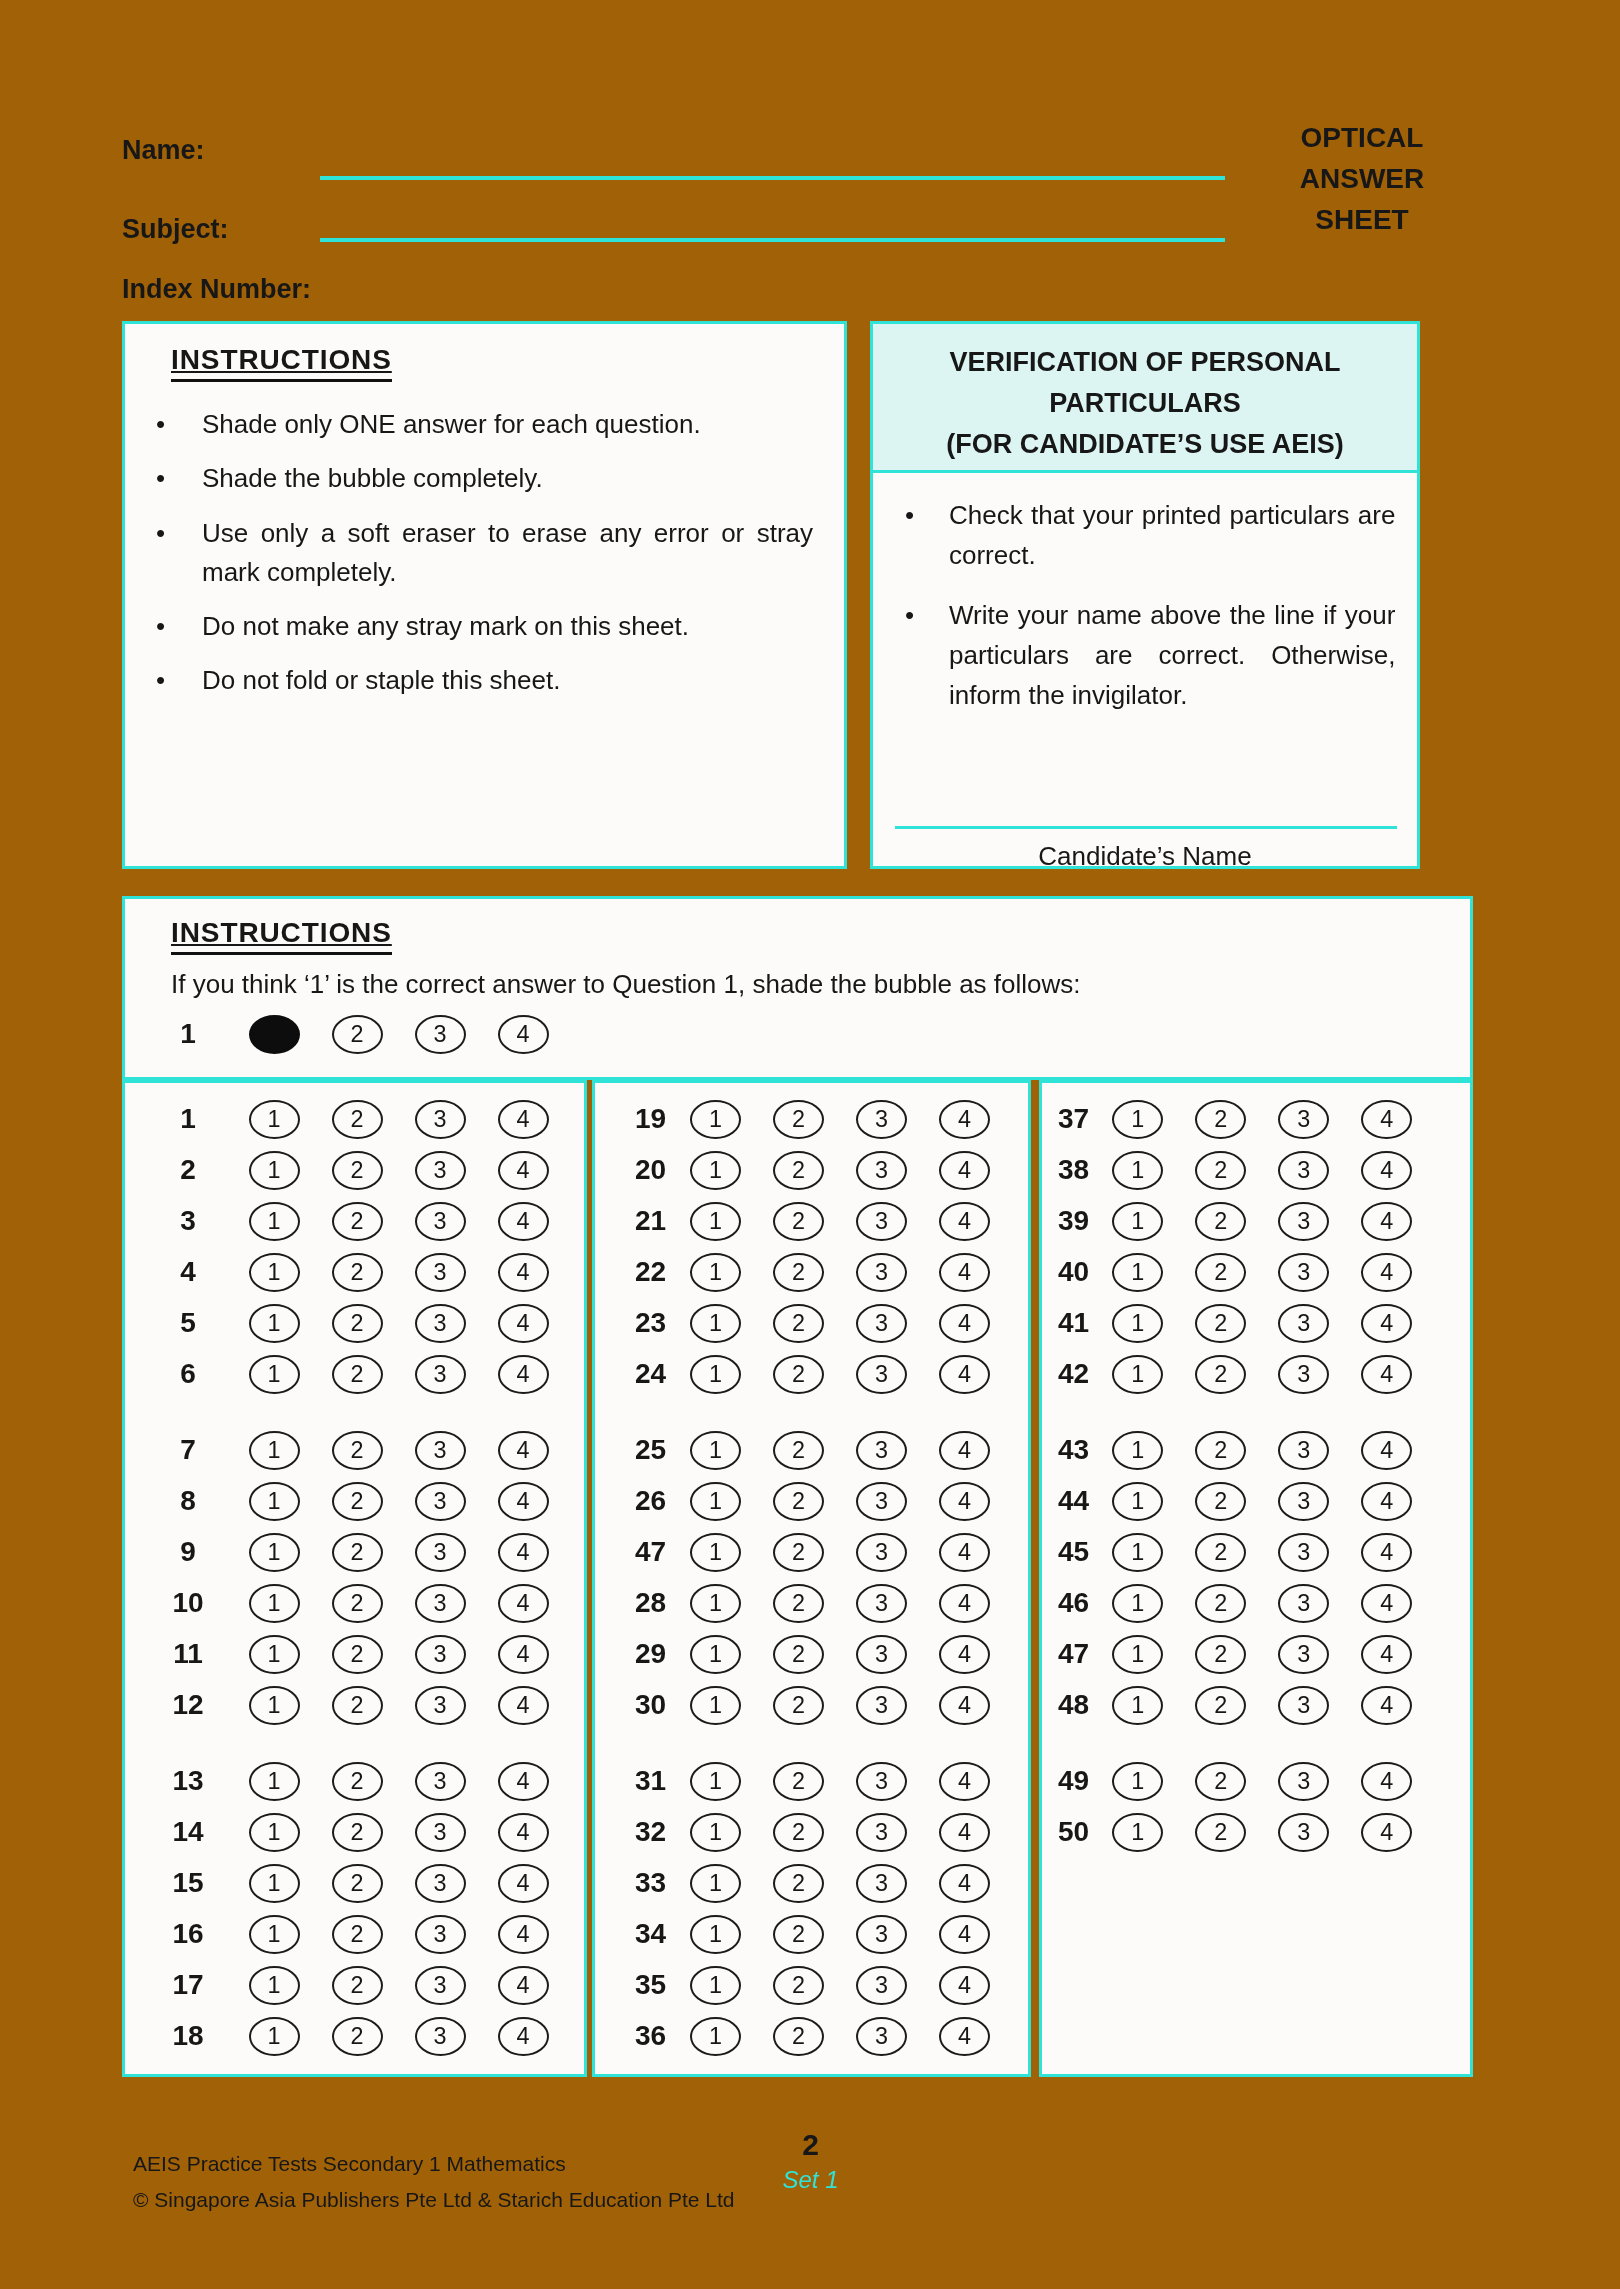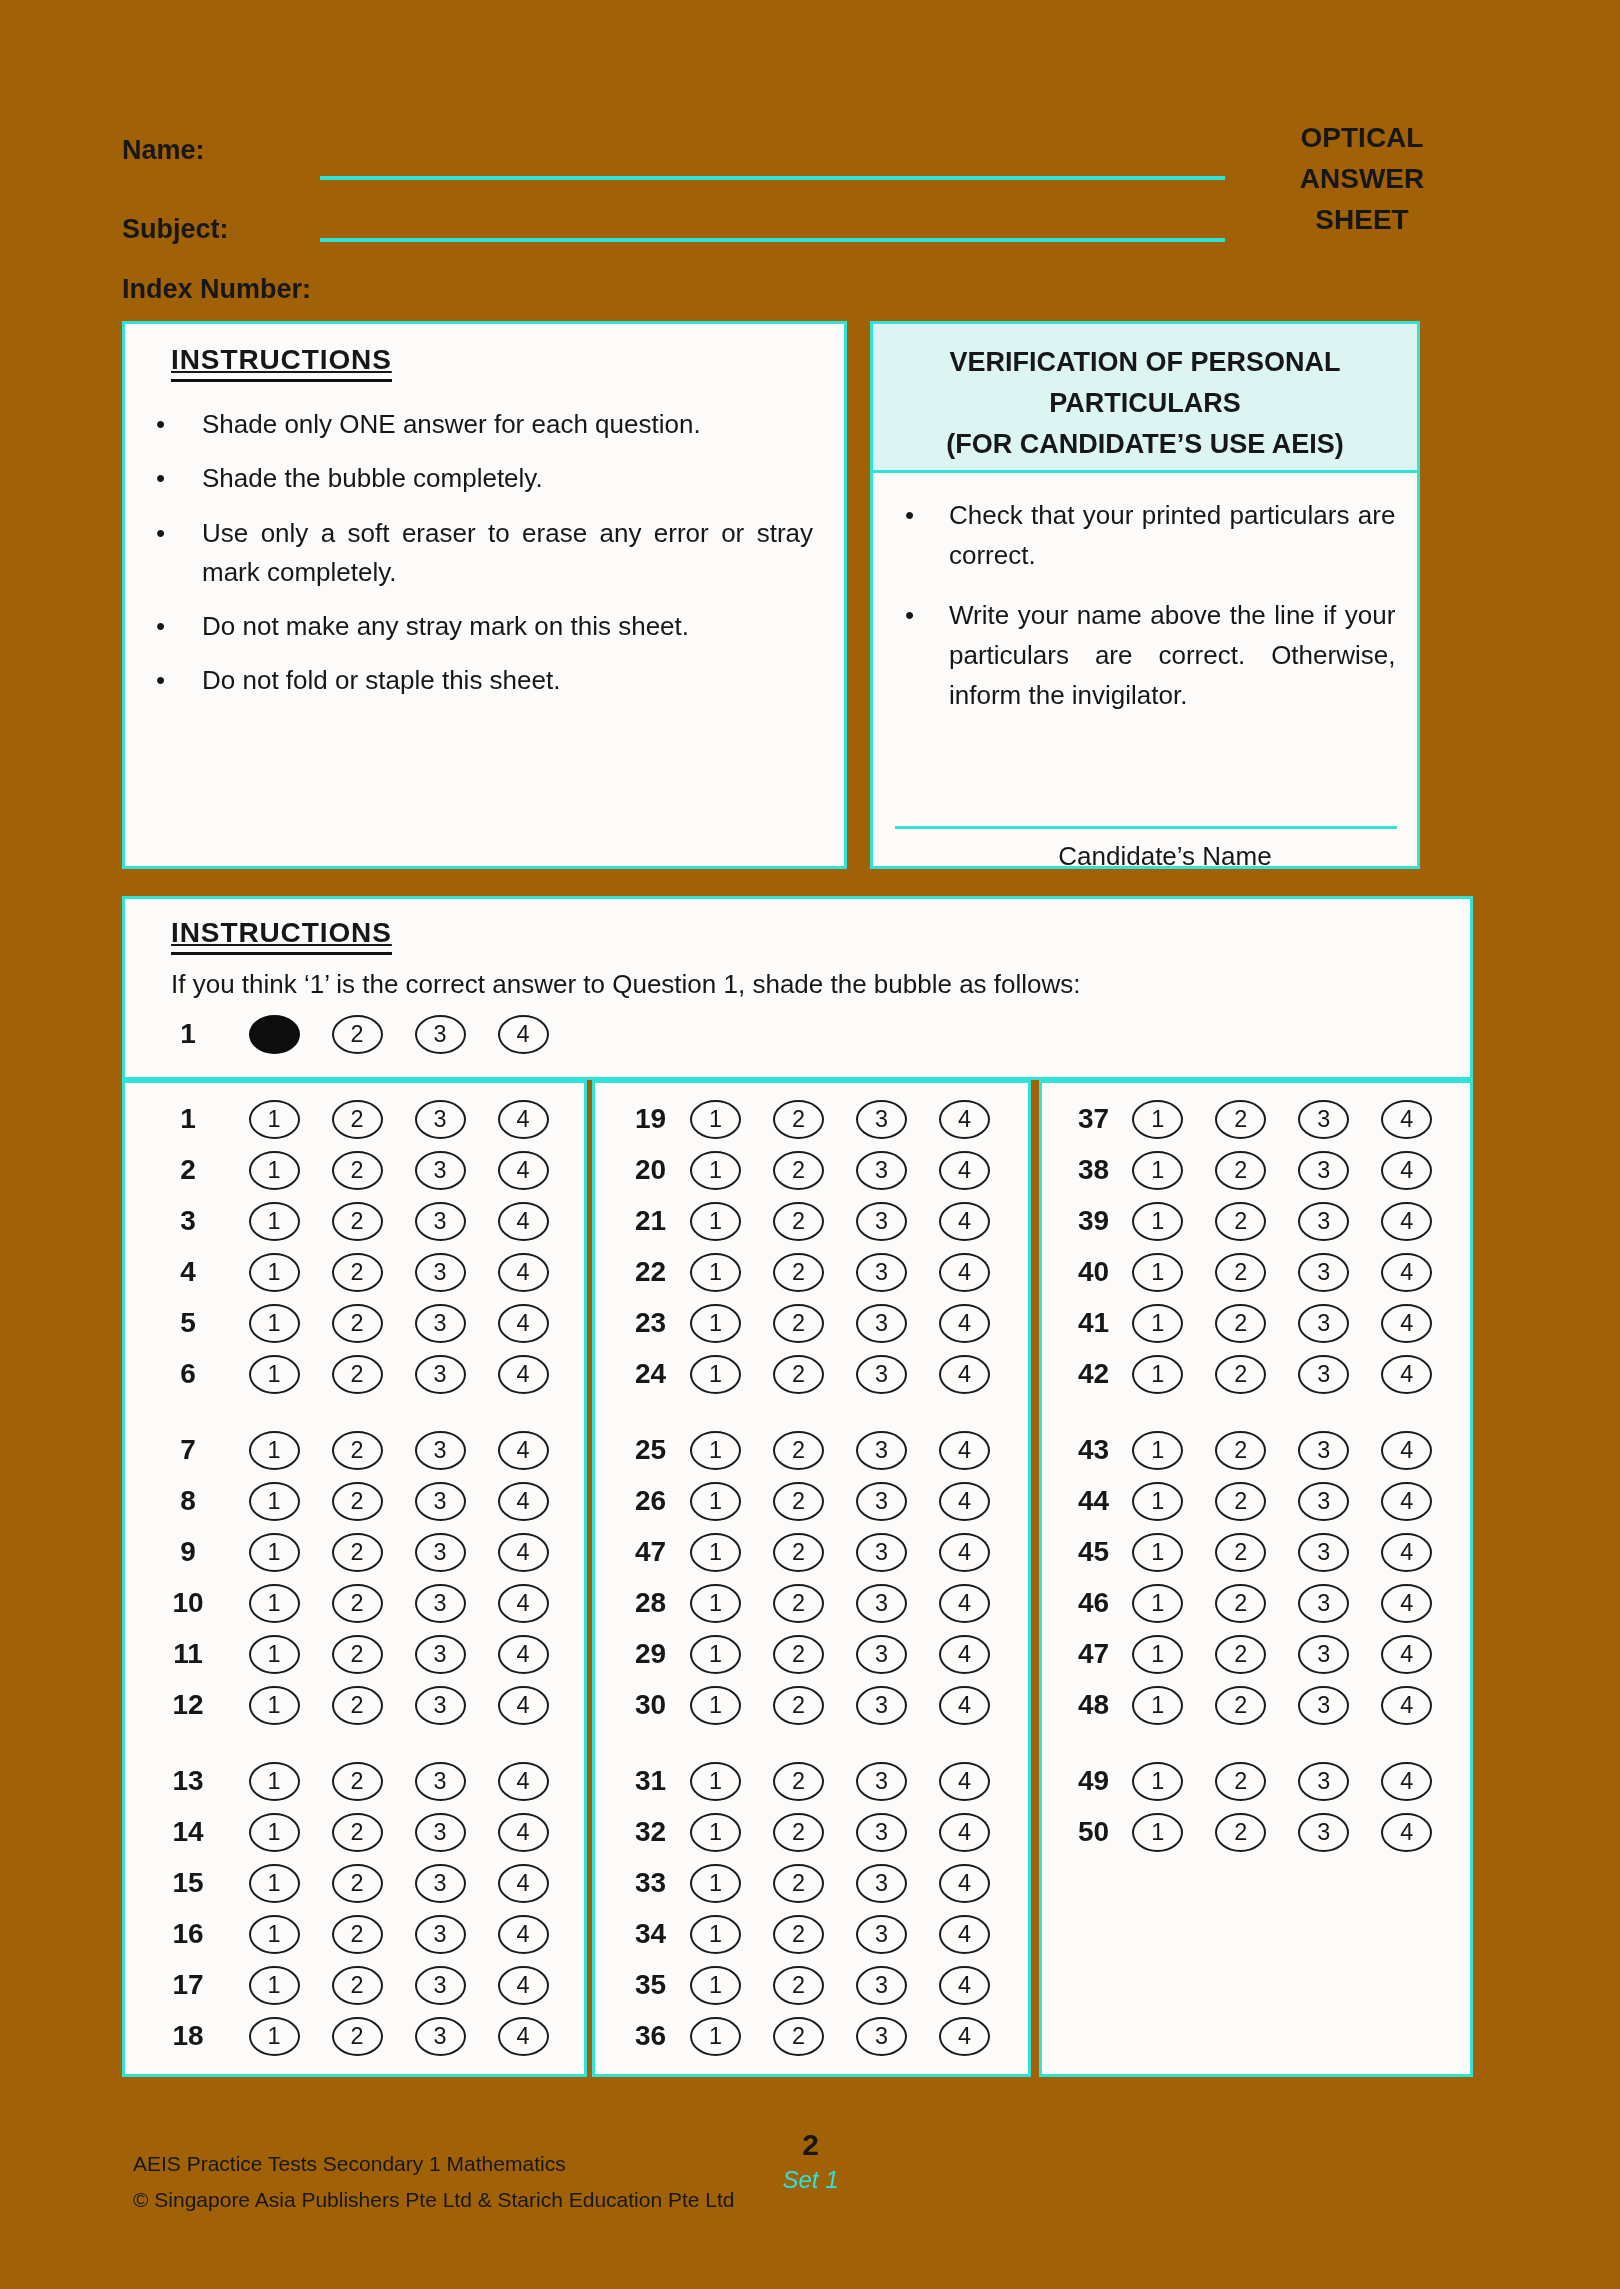--- a/index.html
+++ b/index.html
@@ -50,35 +50,35 @@
     border-bottom:3.6px solid var(--accent);
     text-align:center;font-size:27px;font-weight:bold;line-height:41px;
     padding-top:18px;box-sizing:border-box;
   }
   .vbody{position:relative;height:390px;}
   .vbody .bullet-list{margin:21.6px 21.6px 0 0;}
   .vbody .bullet-list li{padding-left:76px;line-height:40px;}
   .vbody .bullet-list li::before{left:32px;}
   .vbody .bullet-list li + li{margin-top:20px;}
   .sig-line{position:absolute;left:21.6px;right:20px;bottom:56px;height:2.7px;background:var(--accent);}
-  .sig-label{position:absolute;bottom:12.6px;left:0;width:100%;text-align:center;font-size:26px;margin-left:20px;}
+  .sig-label{position:absolute;bottom:12.6px;left:0;width:100%;text-align:center;font-size:26px;}
   
   .shade-box .box-title{margin:18px 0 0 46px;}
   .shade-sentence{margin:14.4px 0 0 46px;font-size:26px;}
   .example-row{margin-top:10.8px;height:47px;display:flex;align-items:center;padding-left:31.5px;}
   
   .grid-box{position:absolute;top:1080px;height:997px;padding-top:10.8px;}
   .col-a{left:122px;width:465px;}
   .col-b{left:592px;width:439px;}
   .col-c{left:1039px;width:434px;}
   .group + .group{margin-top:25px;}
   .grid-row{height:51px;display:flex;align-items:center;}
   .col-a .grid-row, .example-like{padding-left:31.5px;}
   .col-b .grid-row{padding-left:24px;}
-  .col-c .grid-row{padding-left:20px;}
+  .col-c .grid-row{}
   .qnum{width:63px;text-align:center;font-weight:bold;font-size:28px;flex:none;}
   .bubbles{display:flex;gap:32px;flex:none;}
   .col-a .bubbles, .example-row .bubbles{margin-left:29px;}
   .col-b .bubbles{margin-left:8px;}
   .col-c .bubbles{margin-left:7.2px;}
   .bubble{
     width:51px;height:39px;box-sizing:border-box;
     border:2.7px solid #1b1b1b;border-radius:50%;
     display:flex;align-items:center;justify-content:center;
     font-size:23.4px;flex:none;background:transparent;

